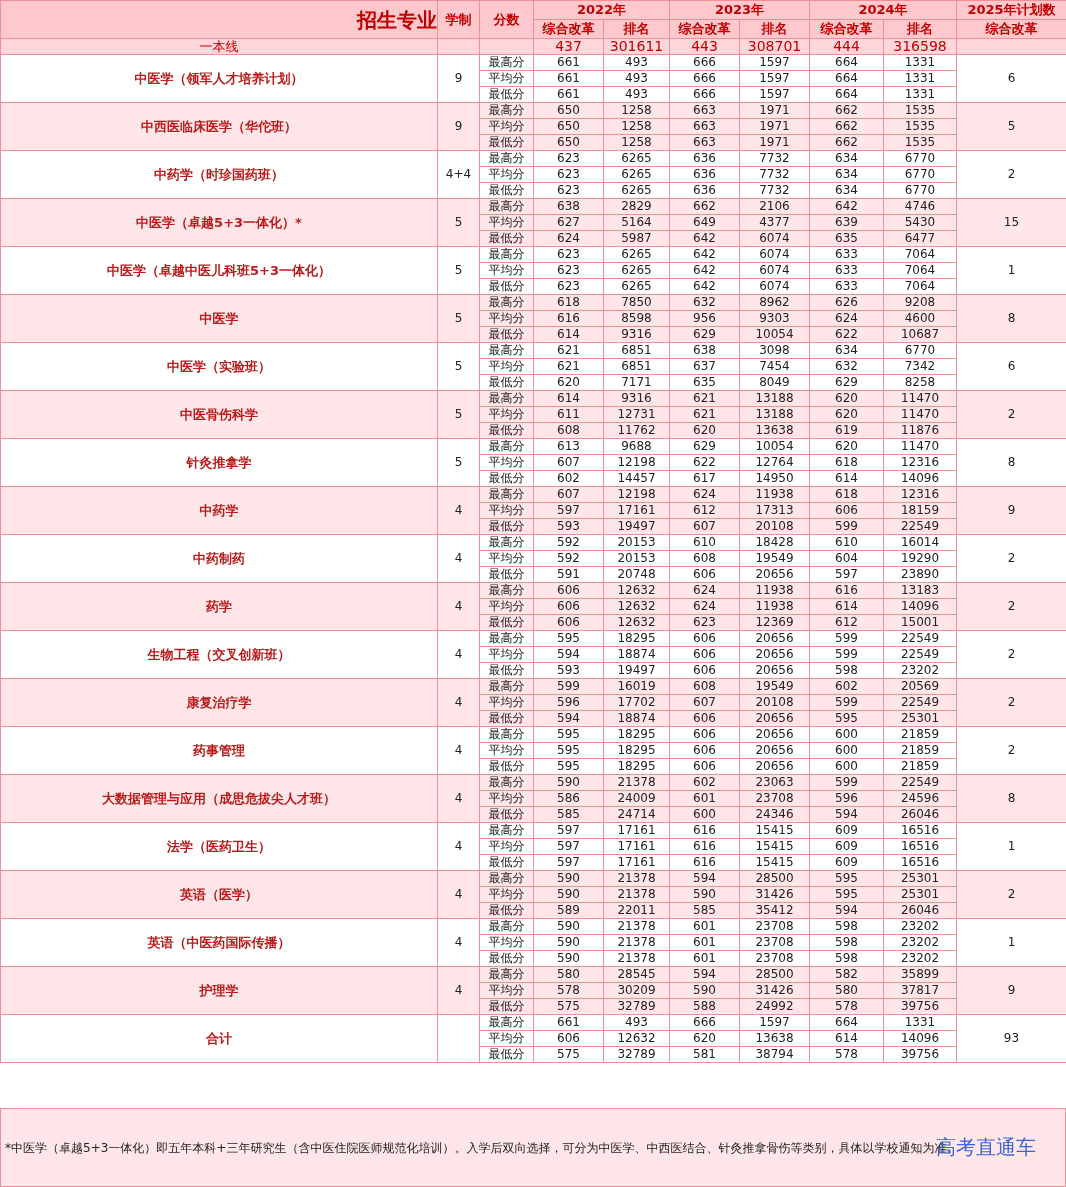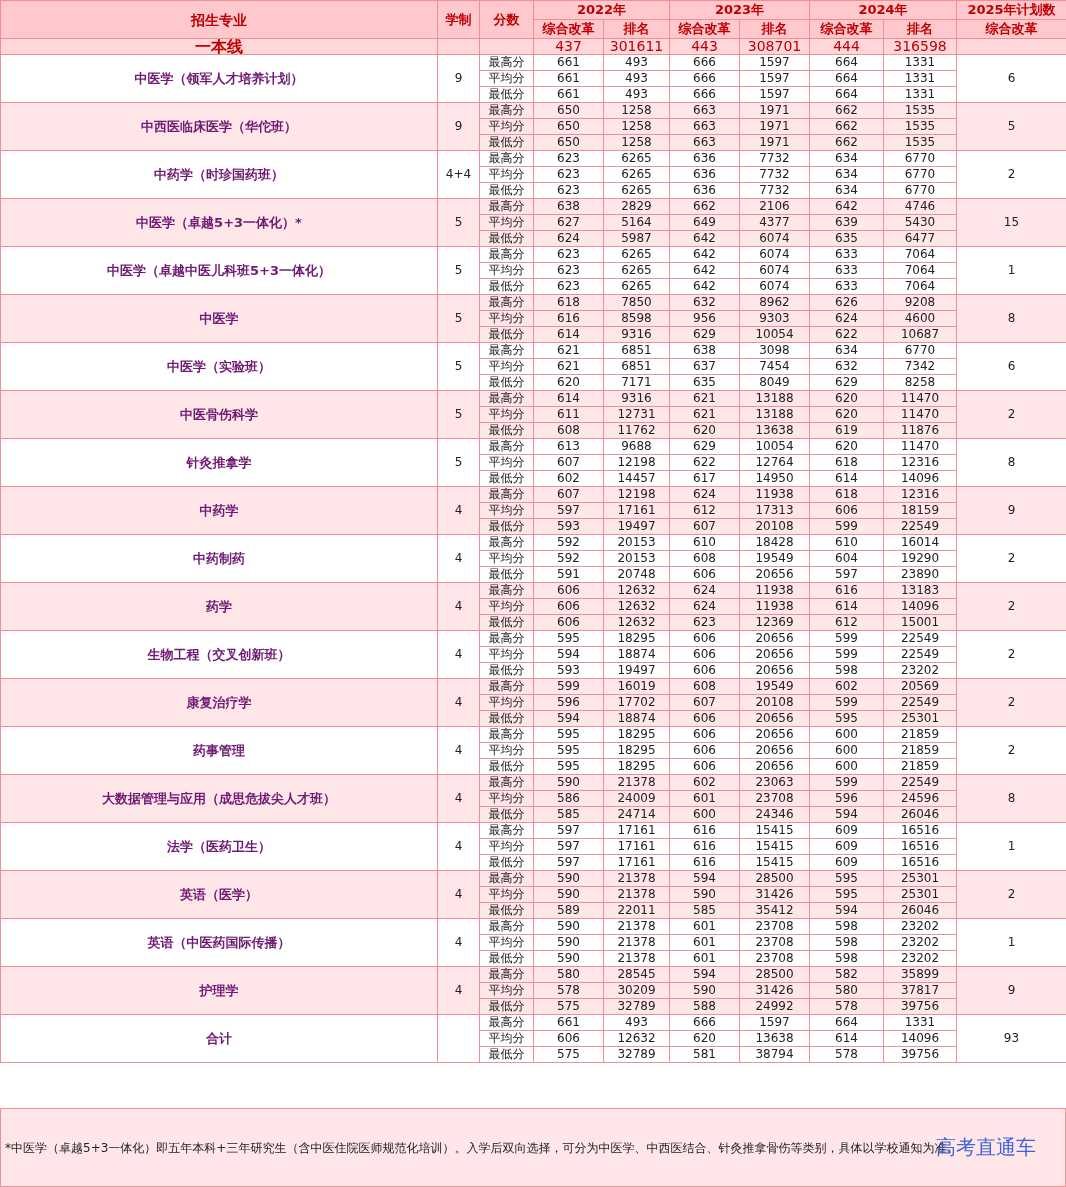--- a/index.html
+++ b/index.html
@@ -2,25 +2,25 @@
 <html><head>
 <meta charset="utf-8">
 <style>
   html,body{margin:0;padding:0;background:#fff;}
   body{width:1066px;height:1187px;overflow:hidden;font-family:"DejaVu Sans","Liberation Sans",sans-serif;}
   .wrap{position:relative;width:1066px;height:1187px;}
   .title{height:42px;background:#c00000;color:#fff;font-family:"DejaVu Serif","Liberation Serif",serif;font-size:19px;font-weight:bold;text-align:center;line-height:42px;letter-spacing:1px;border:1px solid #b00000;box-sizing:border-box;}
   table{border-collapse:collapse;table-layout:fixed;width:1066px;}
   td,th{border:1px solid #ef8f96;padding:0;text-align:center;font-size:12px;color:#222;overflow:hidden;white-space:nowrap;}
   .hdr th{background:#ffc8cc;color:#c00000;font-weight:bold;font-size:13px;height:18px;line-height:18px;}
-  .hdr th.big{font-size:14px;}
+  .hdr th.big{font-size:20px;text-align:right;}
   .line th,.line td{background:#ffd6d9;color:#c00000;height:15px;line-height:15px;font-size:14px;}
-  .line th{font-weight:bold;font-size:16px;}
+  .line th{font-weight:normal;font-size:13px;}
   tr.r td{height:15px;line-height:15px;}
-  .major{font-weight:bold;font-size:13px;color:#701a75;}
+  .major{font-weight:bold;font-size:13px;color:#b91c1c;}
   .pink td{background:#ffe6e8;}
   .white td{background:#fff;}
   .foot{position:absolute;left:0;top:1108px;width:1066px;height:79px;background:#ffe6e8;border:1px solid #ef8f96;box-sizing:border-box;font-size:12px;color:#222;line-height:79px;padding-left:4px;white-space:nowrap;overflow:hidden;}
   .wm{position:absolute;right:30px;top:1134px;font-size:20px;color:#1d4ed8;opacity:.85;}
 </style>
 </head>
 <body>
 
 <div class="wrap">
   <table>

